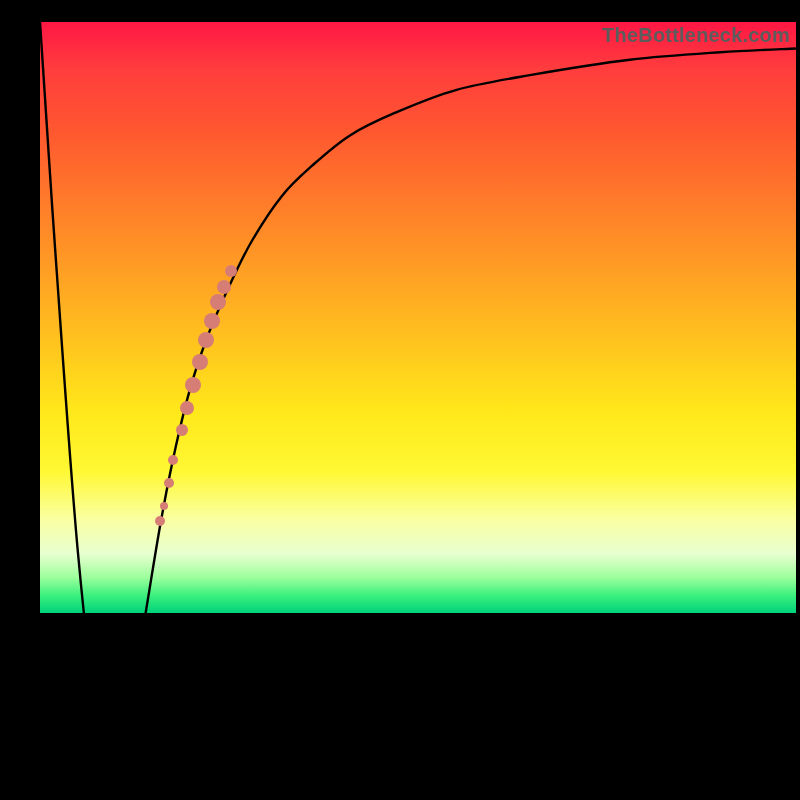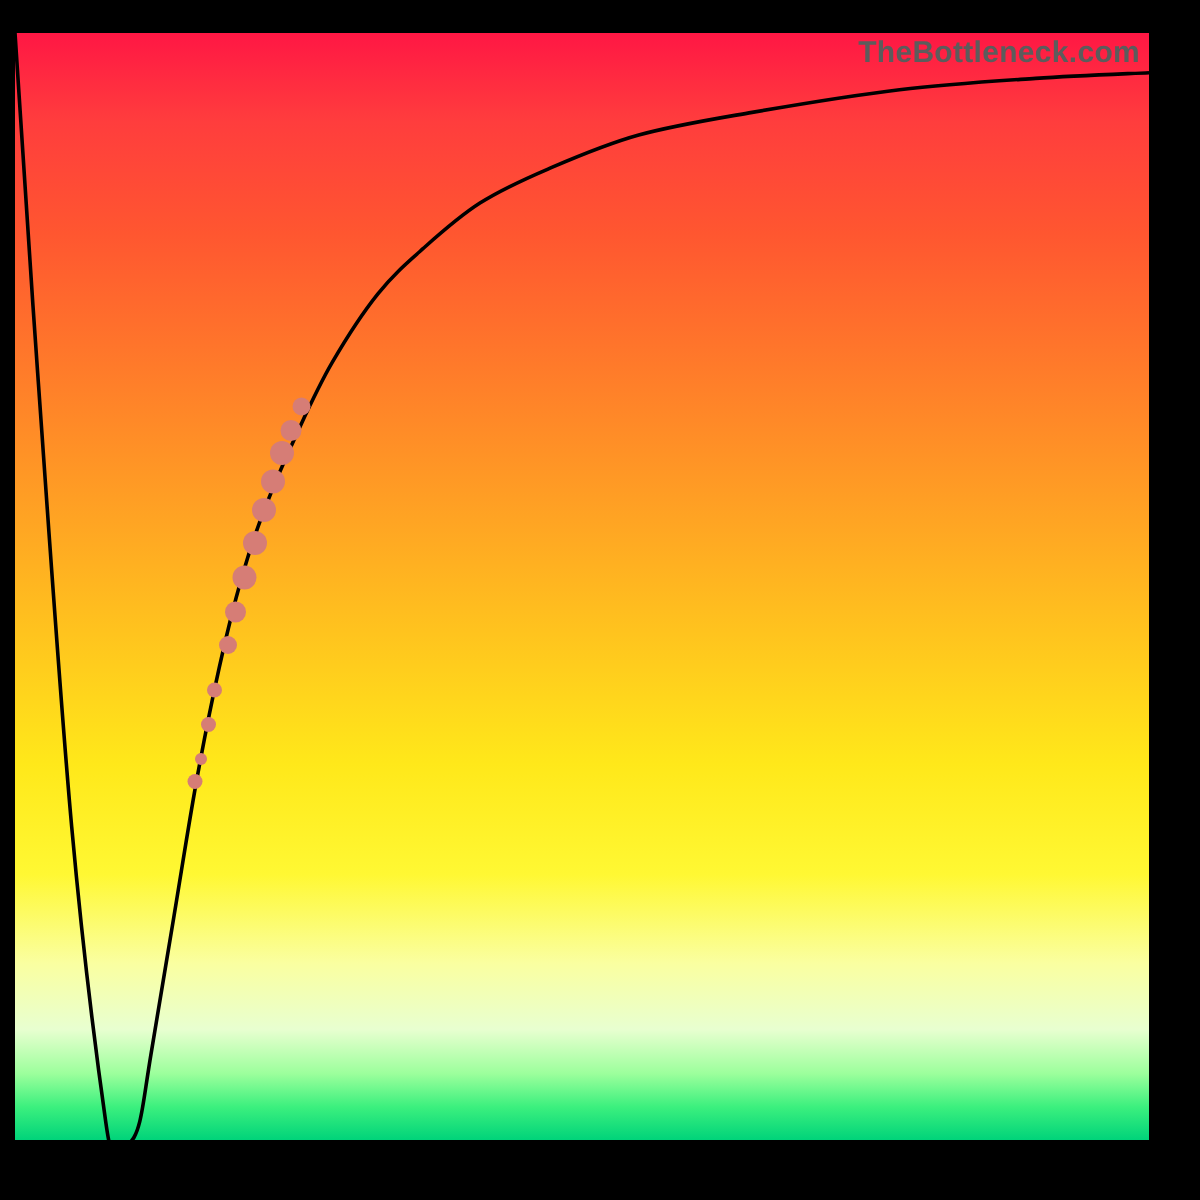--- a/index.html
+++ b/index.html
@@ -9,24 +9,24 @@
     height: 800px;
     background: #000;
     overflow: hidden;
   }
   .frame {
     position: absolute;
     inset: 0;
   }
   .plot-area {
     position: absolute;
-    left: 10px;
+    left: 40px;
     top: 22px;
     width: 756px;
-    height: 738px;
+    height: 591px;
     overflow: hidden;
     background: linear-gradient(
       to bottom,
       #ff1744 0%,
       #ff3d3d 8%,
       #ff5630 18%,
       #ff7a2a 30%,
       #ff9e24 42%,
       #ffc31e 54%,
       #ffe81a 66%,

